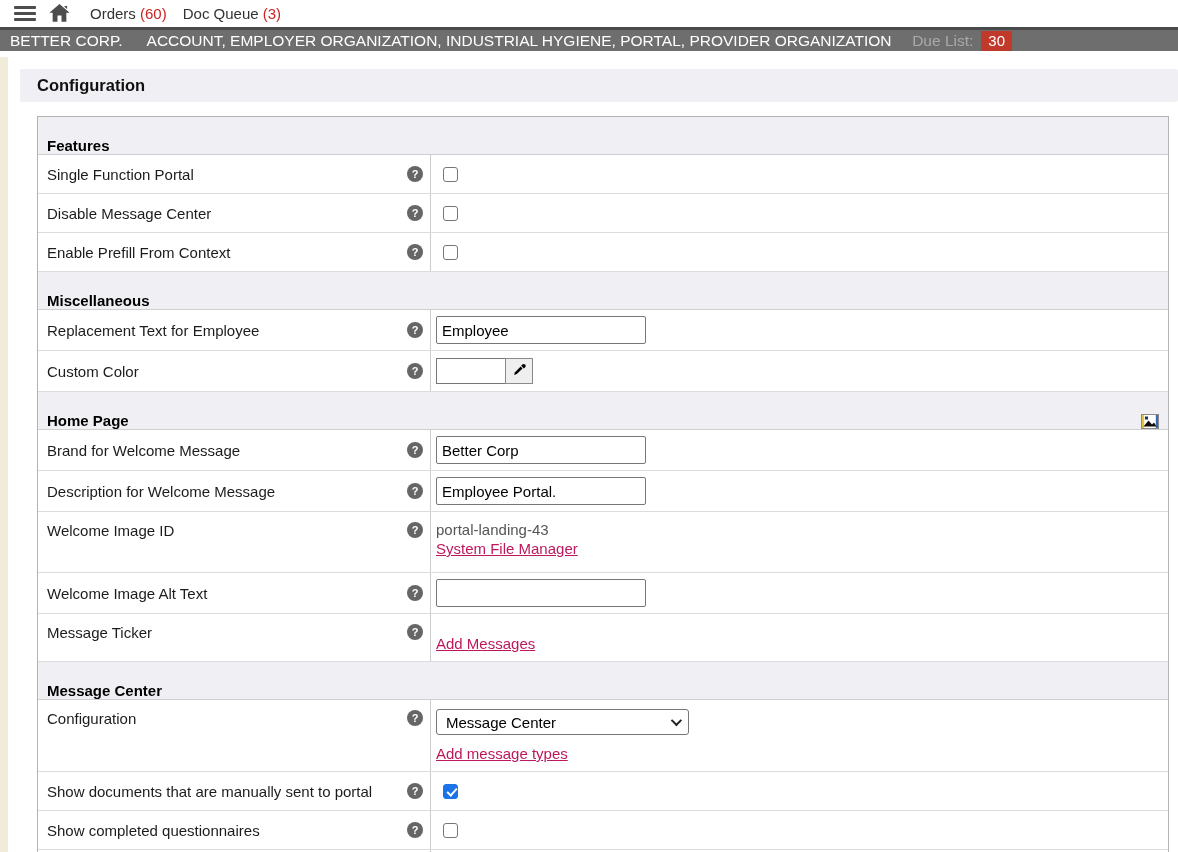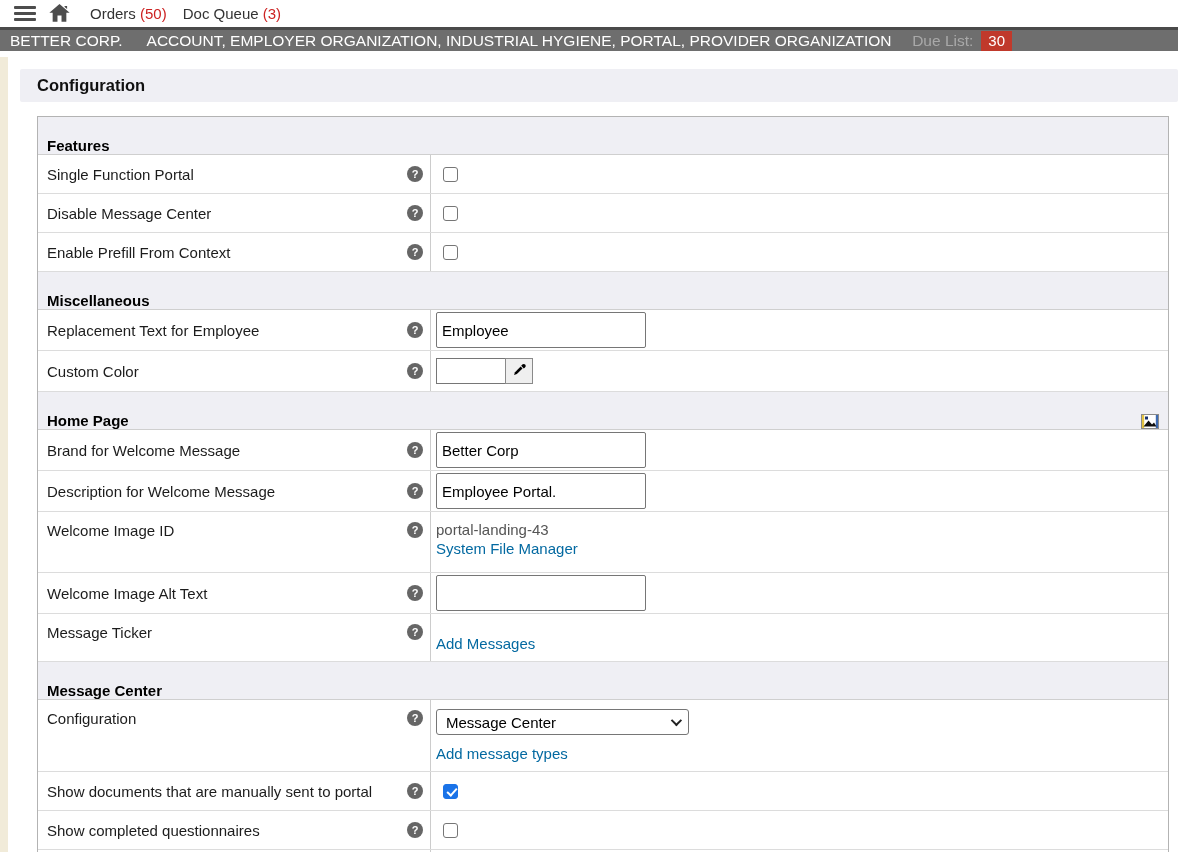--- a/index.html
+++ b/index.html
@@ -52,29 +52,29 @@
   .row.r-mc-config .control-cell { min-height:70px; gap:10px; }
   .row.r-input .label-cell, .row.r-input .control-cell { min-height:40px; }
 
   
   .checkbox { width:15px; height:15px; border:1px solid #767676; border-radius:3px;
     background:#fff; margin-left:7px; cursor:pointer; position:relative; flex:0 0 auto; }
   .checkbox.checked { background:#1a73e8; border-color:#1a73e8; }
   .checkbox.checked::after { content:""; position:absolute; left:4.5px; top:1.5px; width:4px; height:8px;
     border:solid #fff; border-width:0 2px 2px 0; transform:rotate(42deg); }
 
-  .text-input { width:210px; height:36px; border:1px solid #767676; border-radius:2px;
+  .text-input { width:210px; height:28px; border:1px solid #767676; border-radius:2px;
     font-family:"Liberation Sans", sans-serif; font-size:15px; padding:0 5px; color:#000; background:#fff; }
   .color-group { display:flex; align-items:stretch; }
   .color-input { width:70px; height:26px; border:1px solid #767676; font-size:15px; padding:0 4px; }
   .color-picker-btn { width:28px; height:26px; margin-left:-1px; border:1px solid #8a8a8a; background:#efefef;
     display:flex; align-items:center; justify-content:center; cursor:pointer; }
 
   .gray-text { color:#555; }
-  .form-link { color:#0369a1; cursor:pointer; }
+  .form-link { color:#be185d; text-decoration:underline; cursor:pointer; }
 
   .select { width:253px; height:26px; border:1px solid #767676; border-radius:3px; background:#fff;
     display:flex; align-items:center; padding:0 9px; cursor:pointer; }
   .select .sel-text { color:#000; }
   .select .chev { margin-left:auto; width:8px; height:8px; border-right:2px solid #222;
     border-bottom:2px solid #222; transform:rotate(45deg) translateY(-2px); }
 
   .img-icon { width:18px; height:15px; cursor:pointer; display:block; }
 </style>
 </head>
@@ -87,21 +87,21 @@
       <span></span>
     </div>
   <div class="home-wrap">
     <svg width="21" height="19" viewBox="0 0 16 15">
         <path fill="#4d4d4d" d="M8 0 L16 7 H13.4 V14 H9.6 V9 H6.4 V14 H2.6 V7 H0 Z M12 1.5 H14 V4 L12 2.3 Z"></path>
       </svg>
   </div>
   <div class="top-links">
     <div class="top-link">
       <span>Orders</span>
-      <span class="count">(50)</span>
+      <span class="count">(60)</span>
     </div>
     <div class="top-link">
       <span>Doc Queue</span>
       <span class="count">(3)</span>
     </div>
   </div>
 </div>
 
 <div class="contextbar">
   <span class="ctx-company">BETTER CORP.</span>

